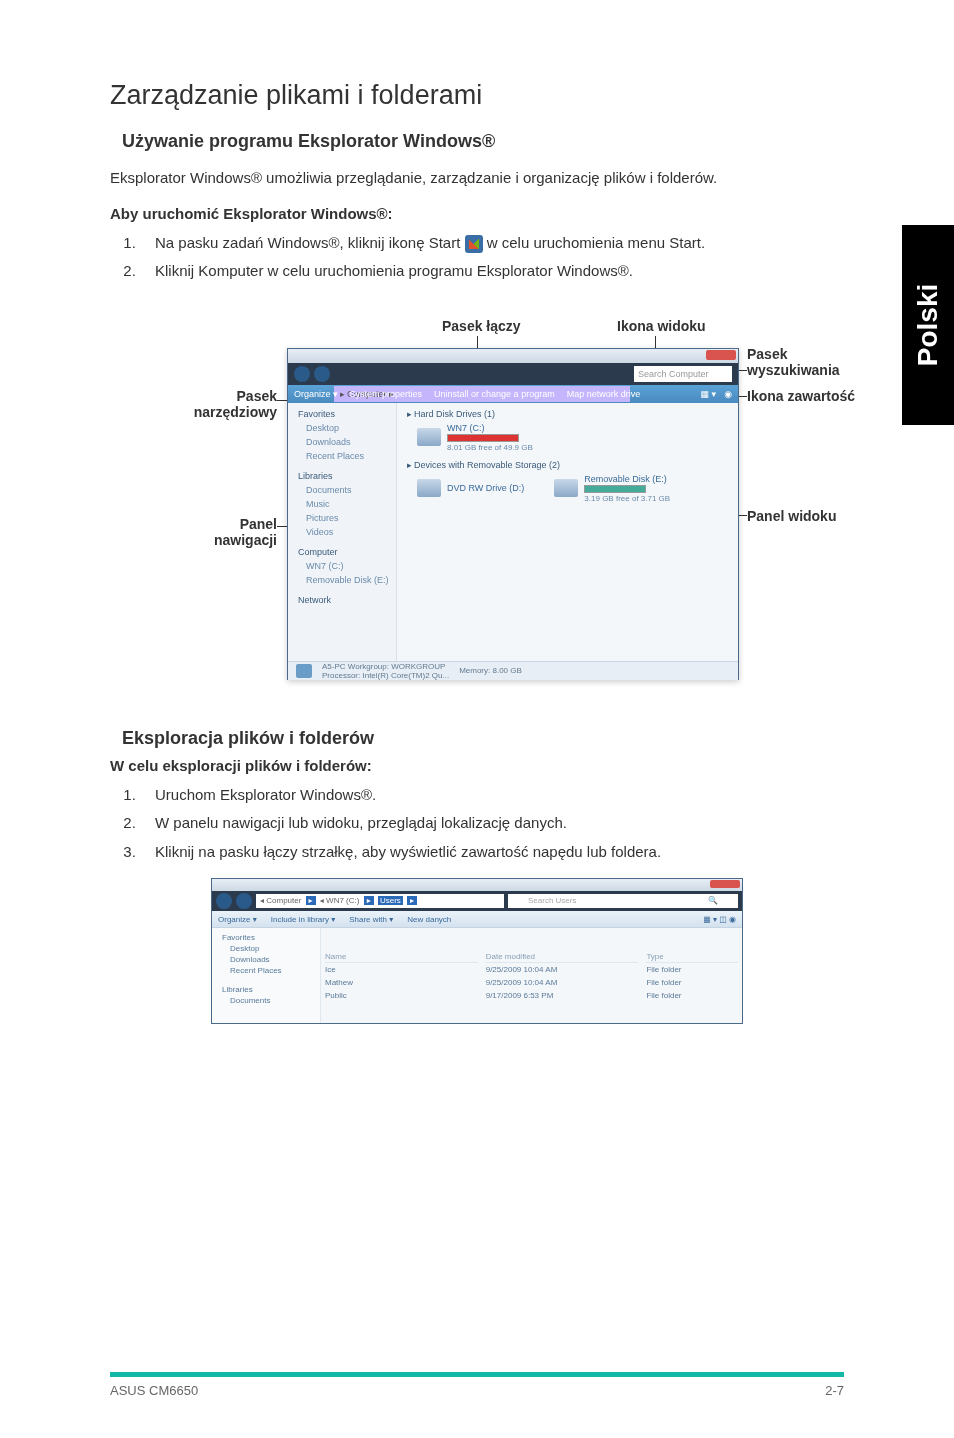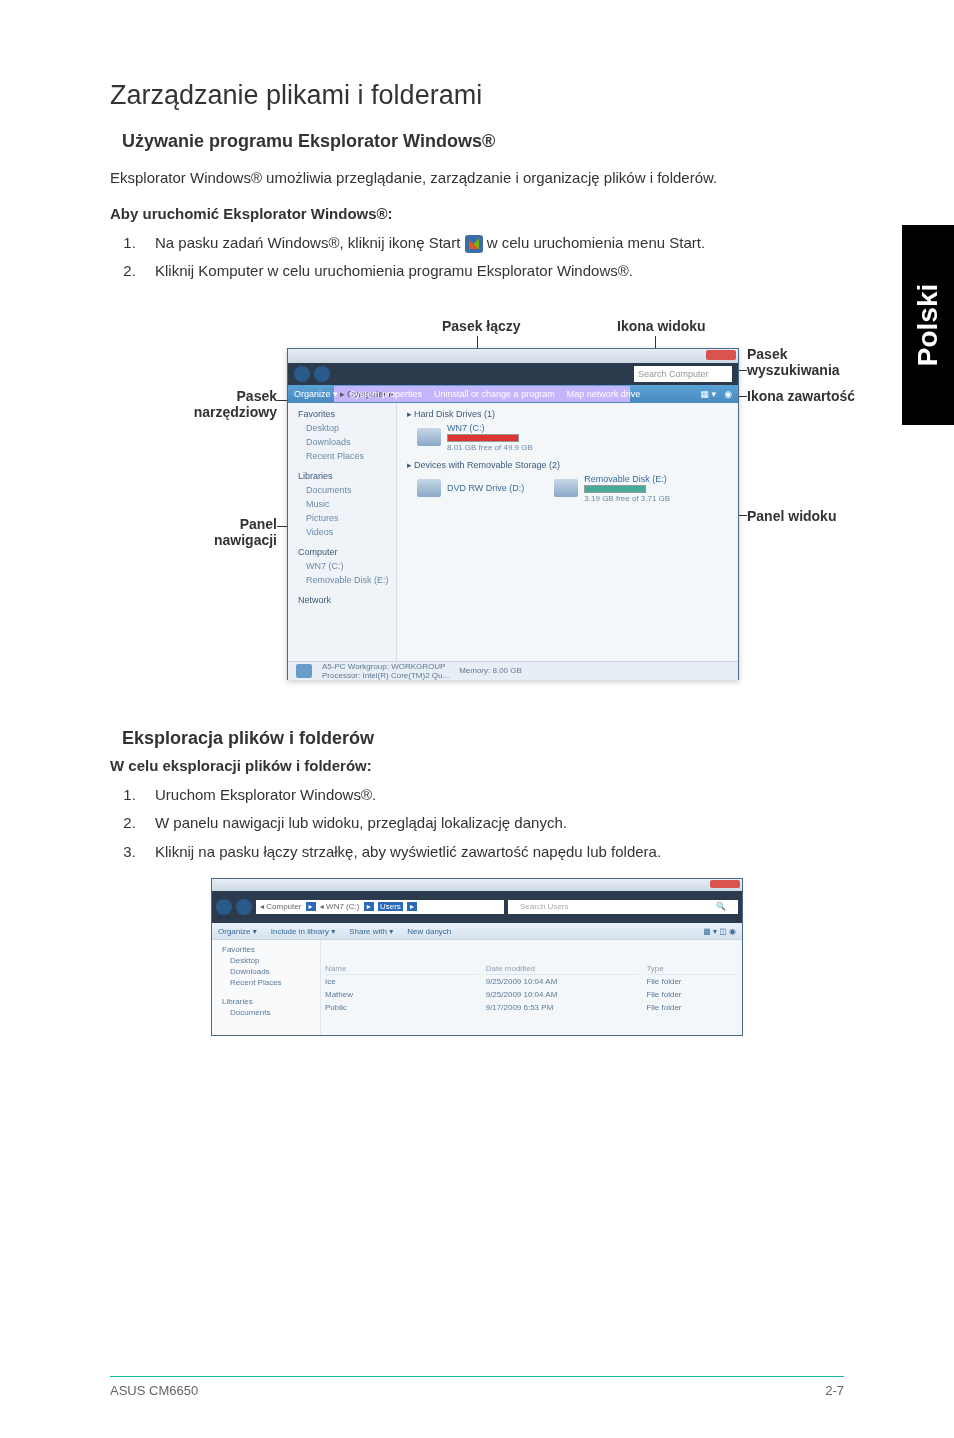--- a/index.html
+++ b/index.html
@@ -257,21 +257,21 @@
     .f2-close {
       position: absolute;
       right: 2px;
       top: 1px;
       width: 30px;
       height: 8px;
       background: #d9534f;
       border-radius: 2px;
     }
     .f2-address {
-      height: 32px;
+      height: 20px;
       background: #2b3b4d;
       display: flex;
       align-items: center;
       padding: 0 4px;
       gap: 4px;
     }
     .f2-crumb {
       flex: 0 0 240px;
       background: #fff;
       height: 14px;
@@ -287,21 +287,21 @@
       padding: 0 3px;
       margin: 0 2px;
     }
     .f2-search {
       flex: 1;
       background: #fff;
       height: 14px;
       font-size: 8px;
       line-height: 14px;
       color: #aaa;
-      padding: 0 12px;
+      padding: 0 20px;
     }
     .f2-search .mag {
       float: right;
       color: #4a8abf;
     }
     .f2-toolbar {
       height: 16px;
       background: linear-gradient(#eaf2f9, #d4e2ef);
       border-bottom: 1px solid #c6d4e1;
       display: flex;
@@ -343,21 +343,21 @@
     }
     .f2-col div {
       padding: 2px 0;
       color: #5a7a9a;
     }
     .footer {
       position: absolute;
       bottom: 40px;
       left: 110px;
       right: 110px;
-      border-top: 1px solid #14b8a6;
+      border-top: 5px solid #14b8a6;
       padding-top: 6px;
       display: flex;
       justify-content: space-between;
       font-size: 13px;
       color: #666;
     }
     b, strong { font-weight: normal; }
   </style>
 </head>
 <body>

